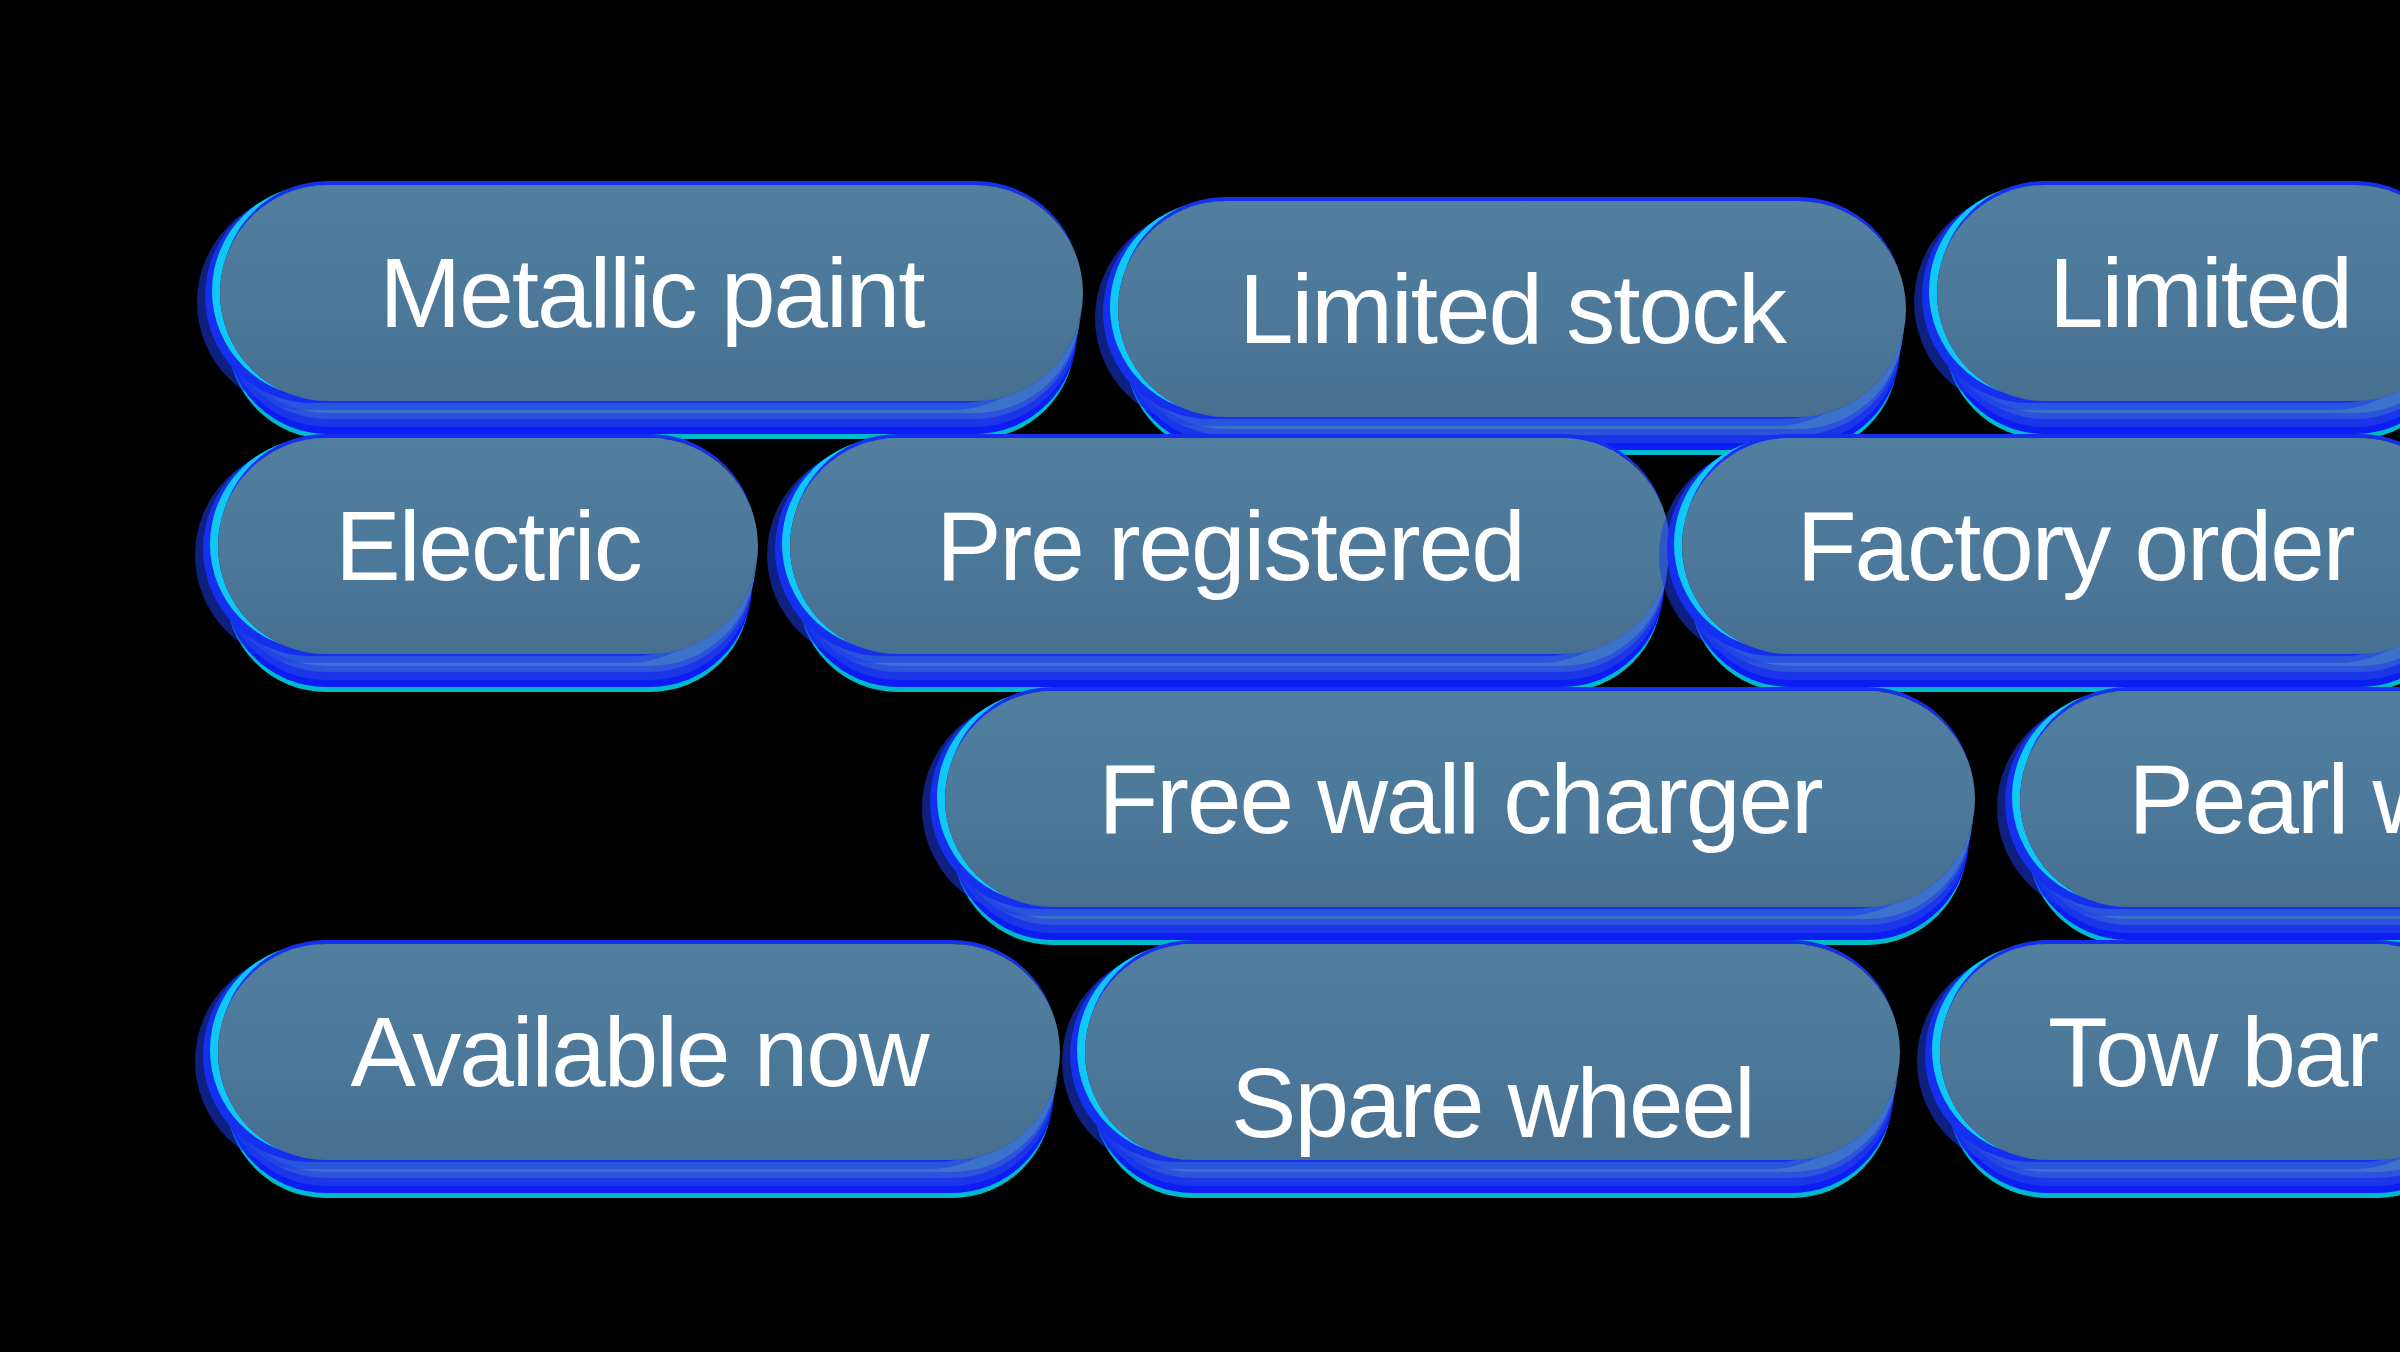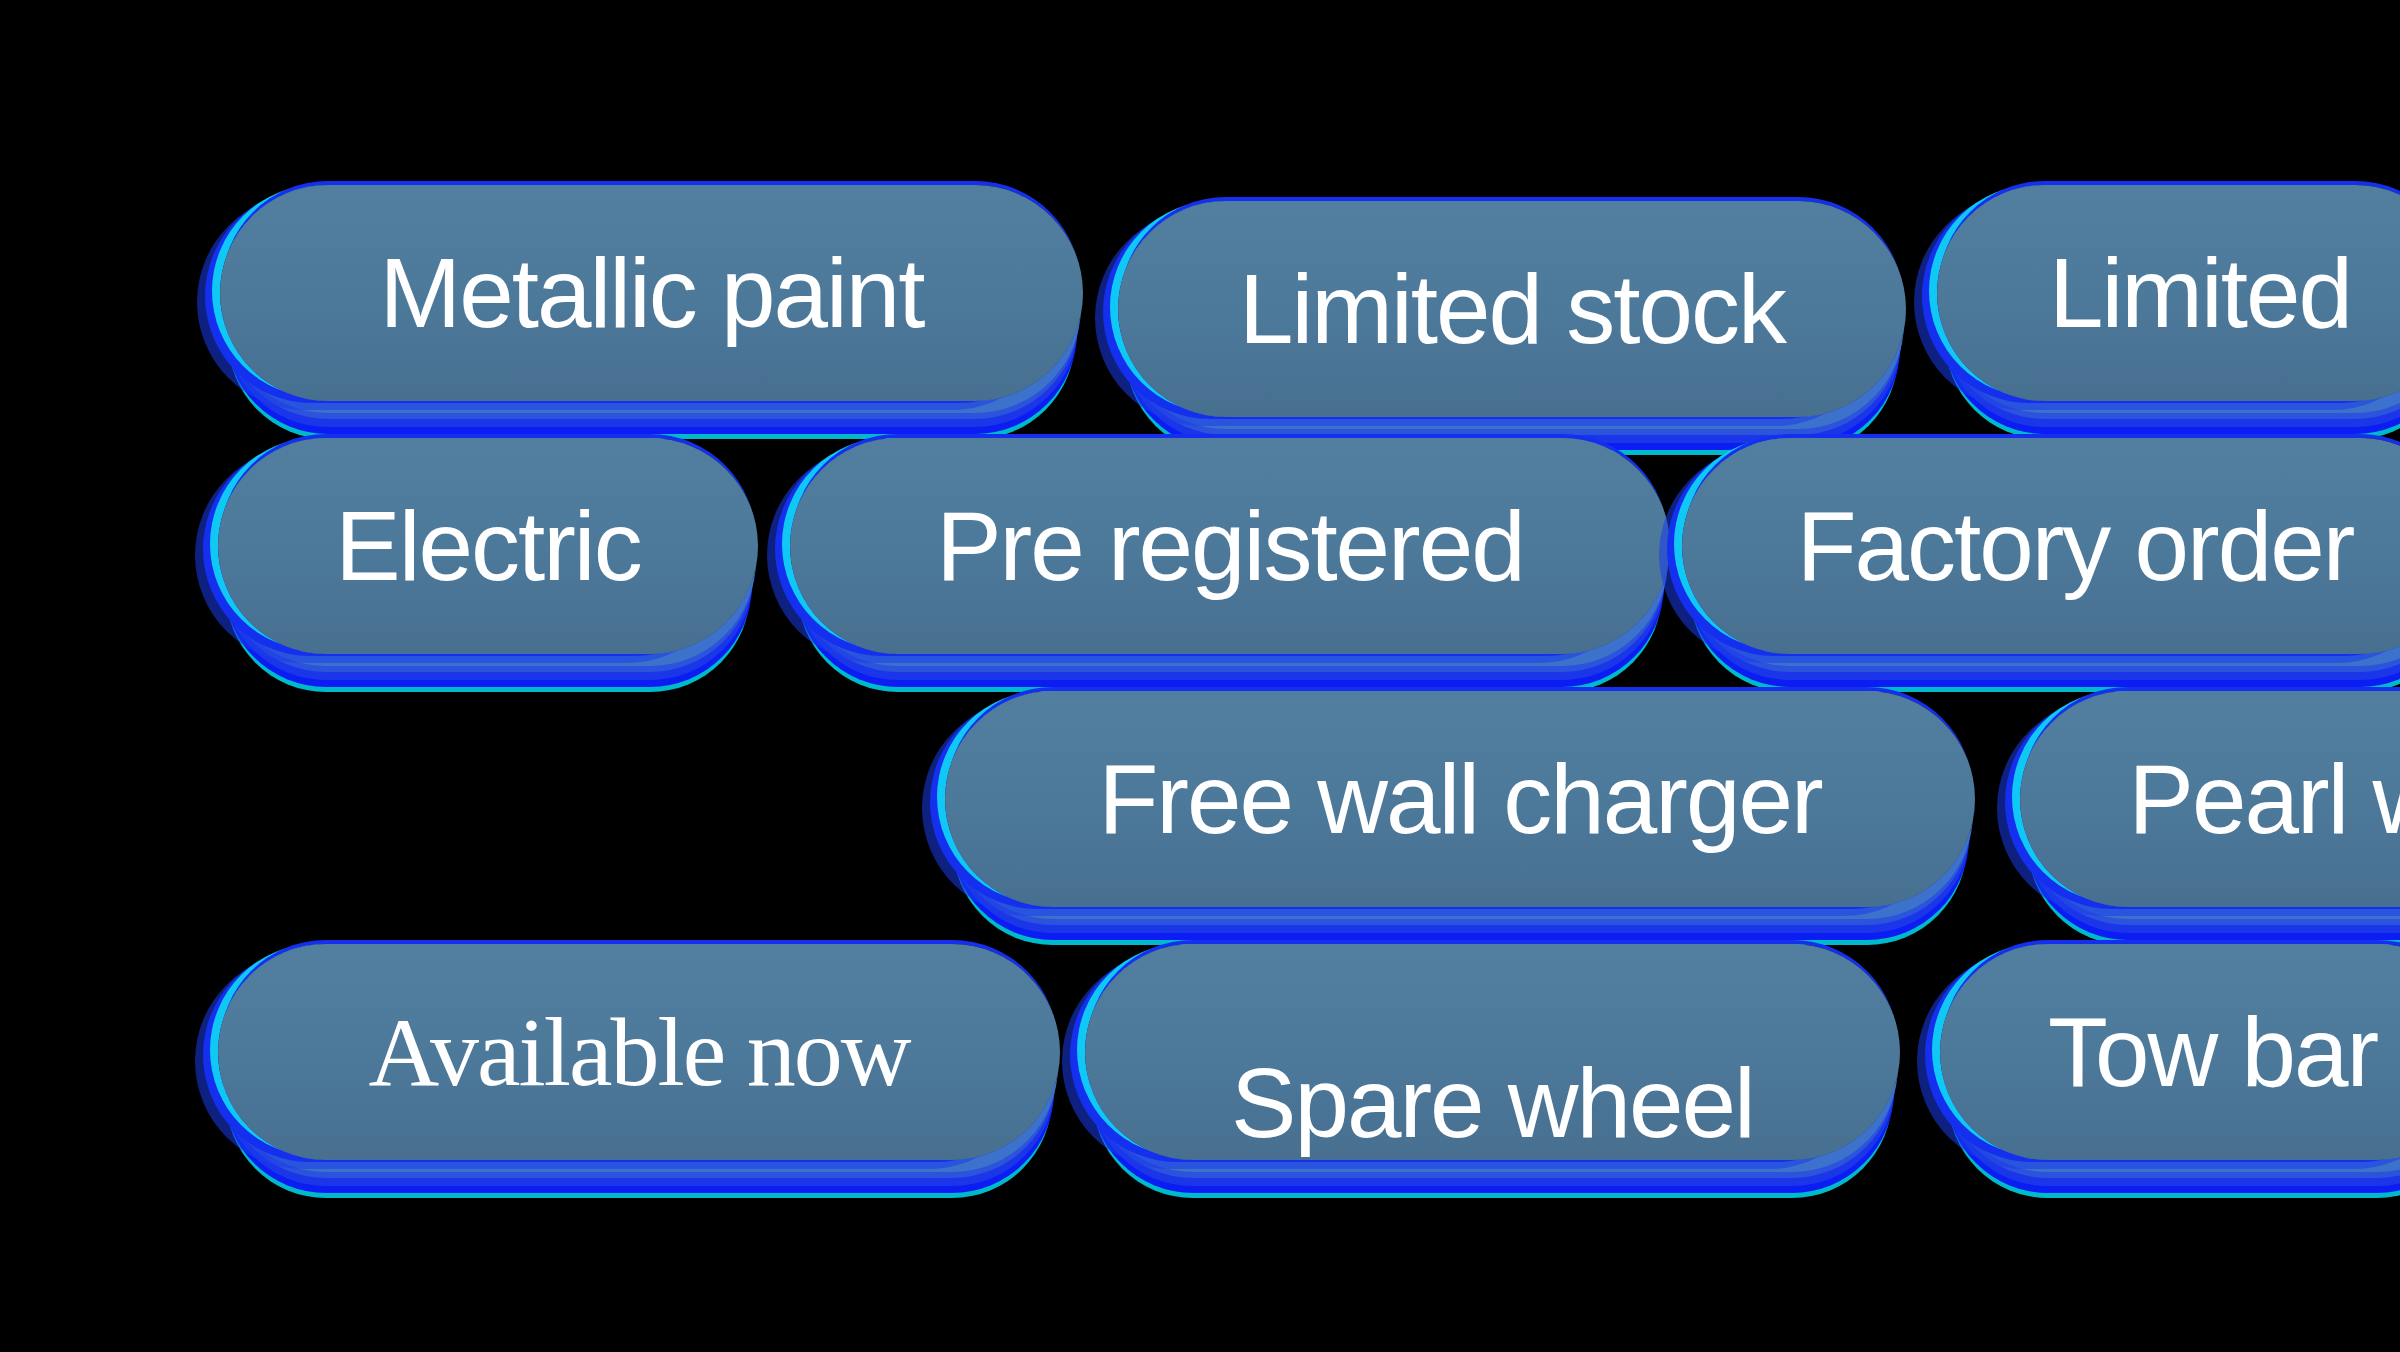--- a/index.html
+++ b/index.html
@@ -83,21 +83,21 @@
 
 
   <button class="chip" style="left:945px;  top:691px; width:1030px;">
     <span>Free wall charger</span>
   </button>
 
   <button class="chip" style="left:2020px; top:691px; width:680px;">
     <span>Pearl white</span>
   </button>
 
-  <button class="chip" style="left:218px;  top:944px; width:842px;font-family:Liberation Serif, serif;">
+  <button class="chip" style="left:218px;  top:944px; width:842px;">
     <span>Available now</span>
   </button>
 
   <button class="chip" style="left:1085px; top:944px; width:815px;align-items:flex-end;">
     <span>Spare wheel</span>
   </button>
 
   <button class="chip" style="left:1940px; top:944px; width:545px;">
     <span>Tow bar</span>
   </button>

